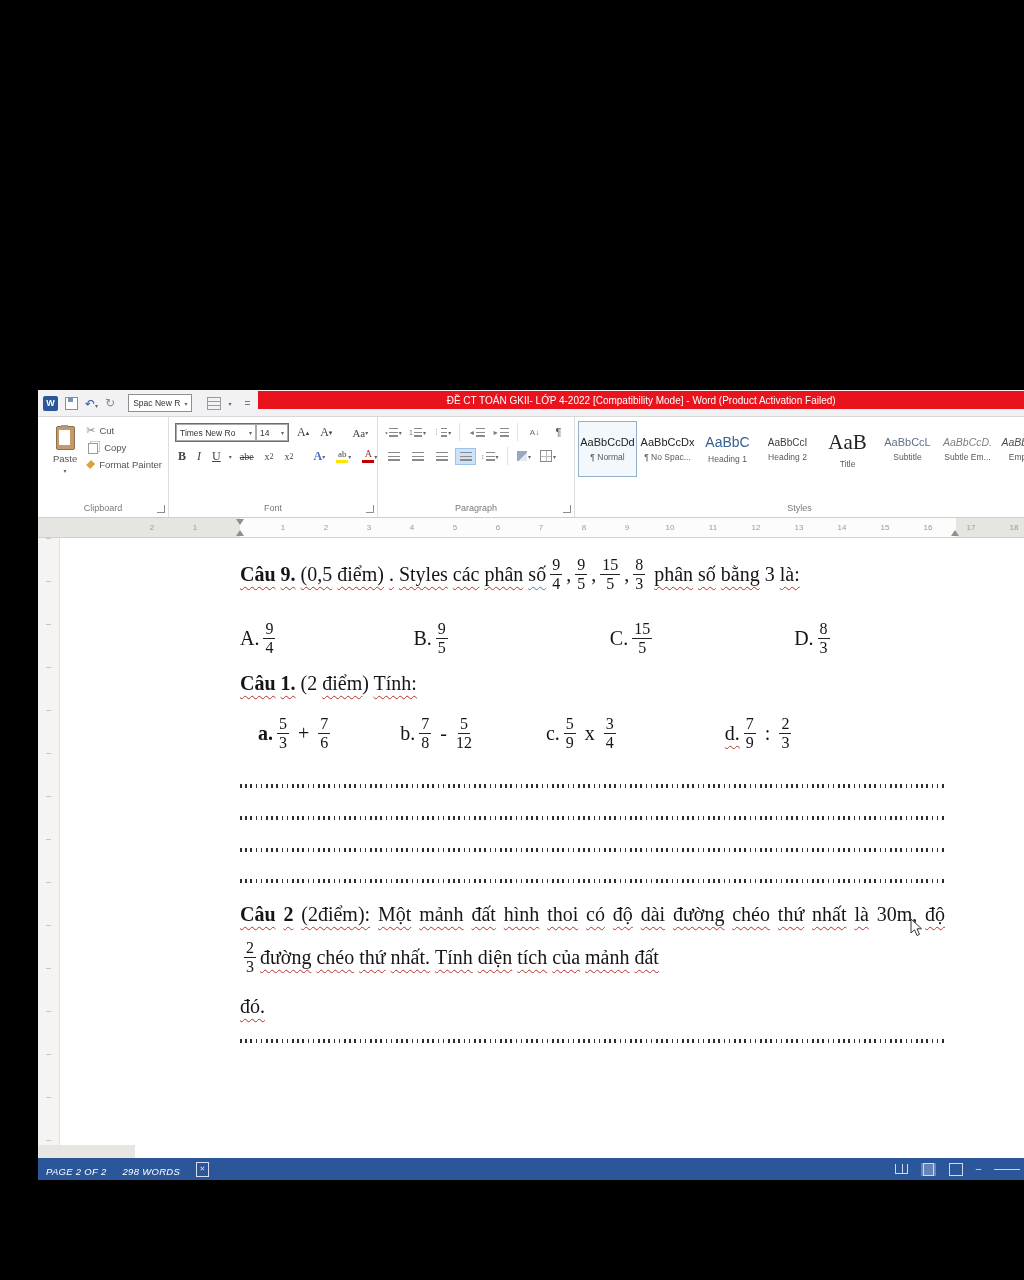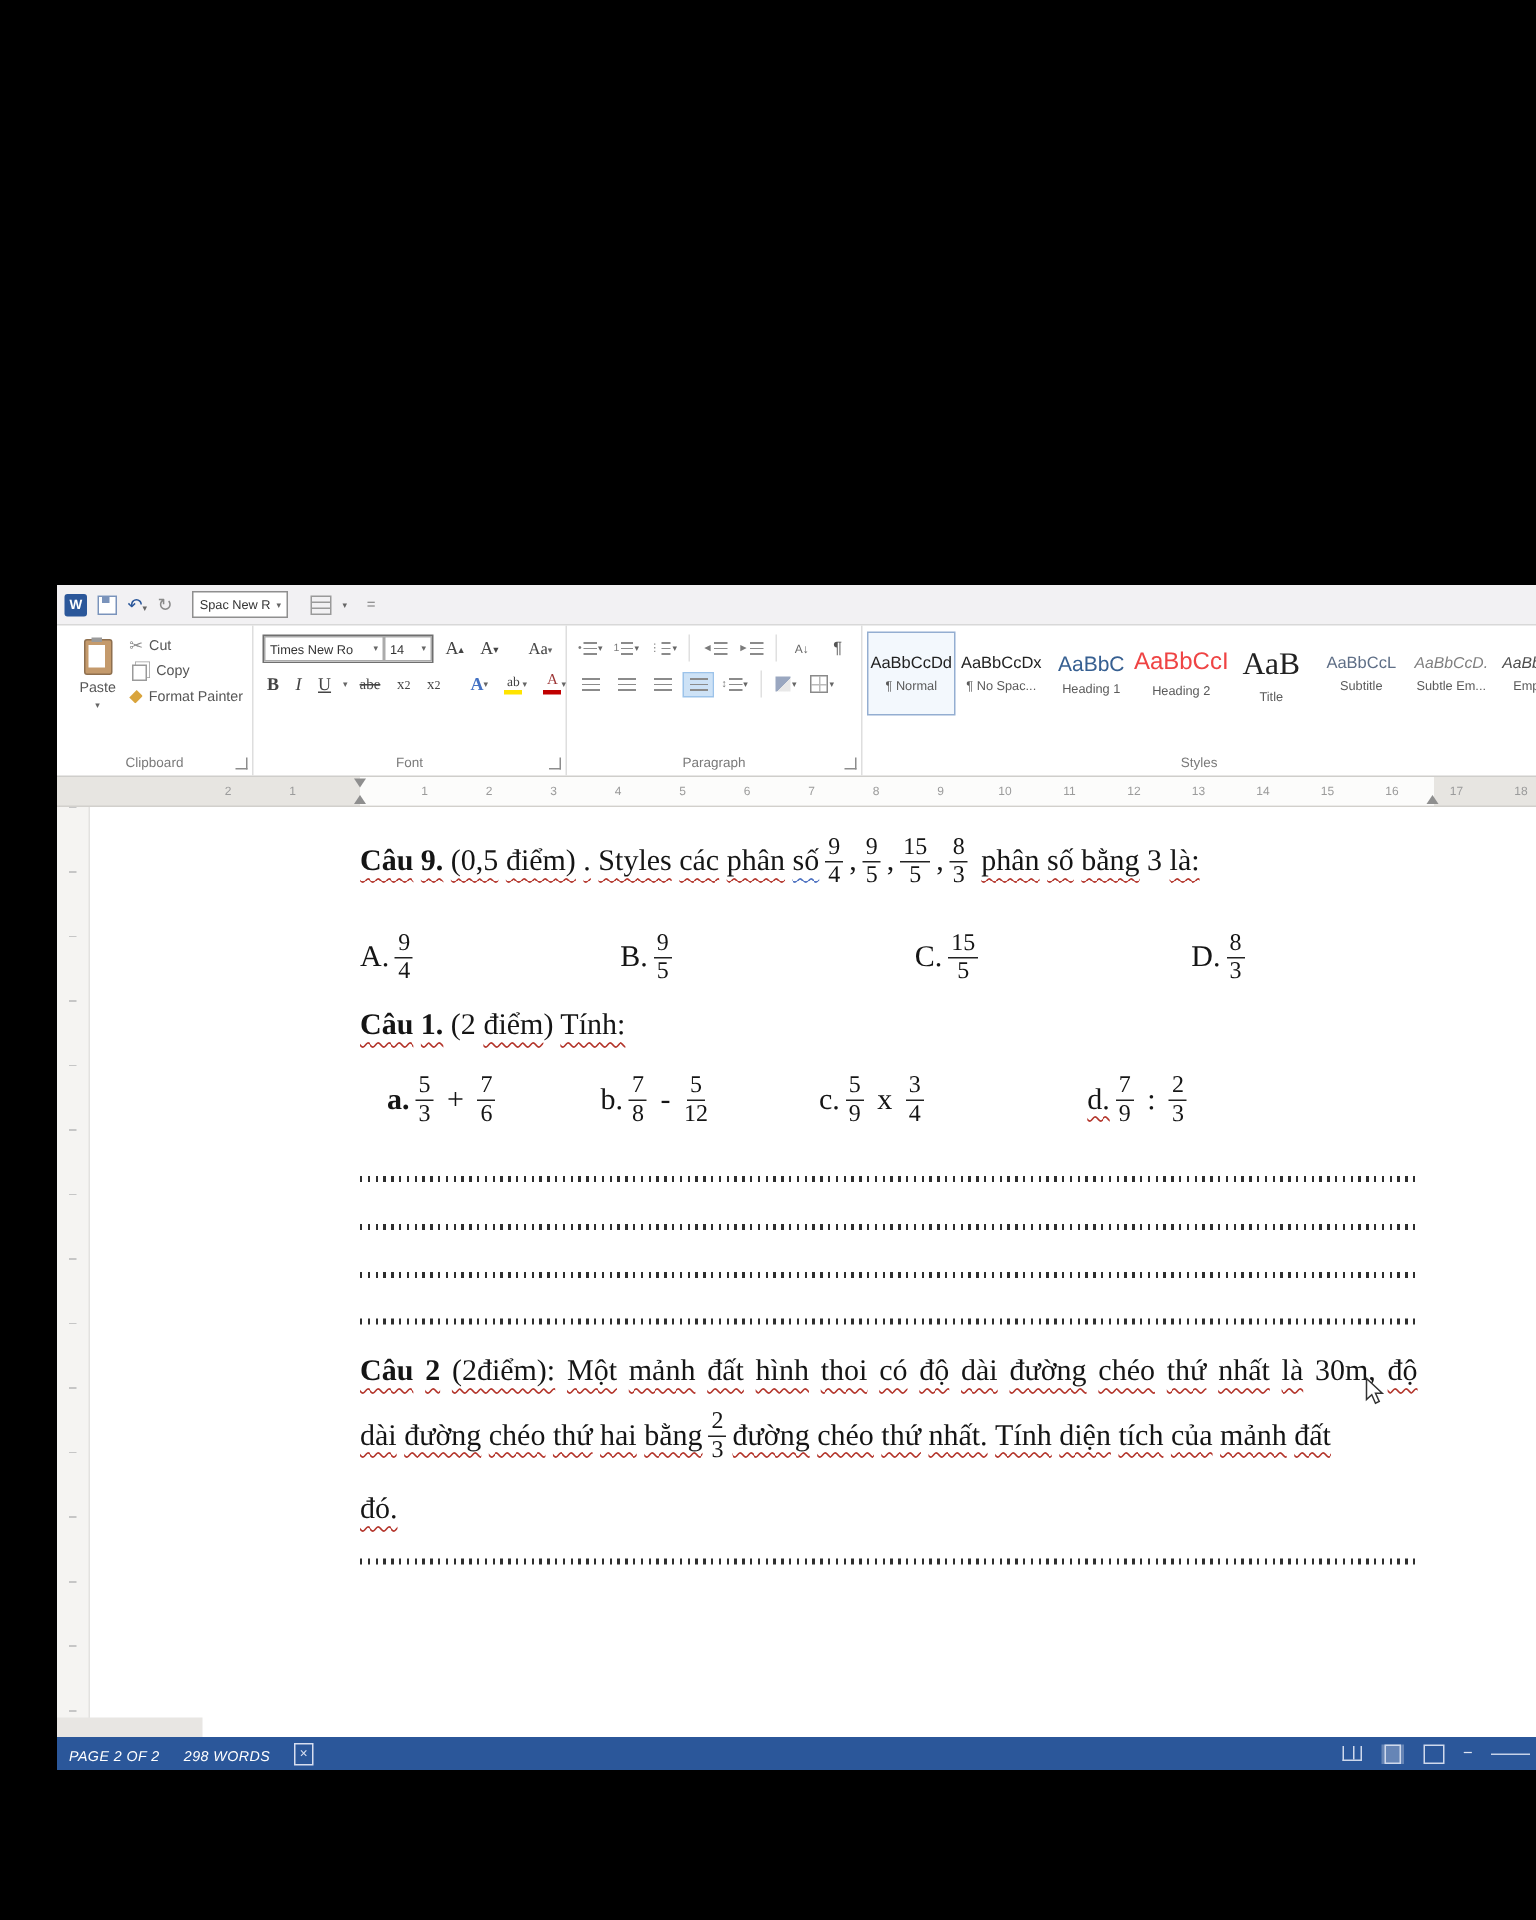--- a/index.html
+++ b/index.html
@@ -79,21 +79,21 @@
   
   .g-styles{flex:1;border-right:none;overflow:hidden;}
   .g-styles .gbody{padding:5px 4px 0;gap:3px;}
   .scard{width:57px;height:54px;display:flex;flex-direction:column;align-items:center;
          justify-content:center;gap:4px;flex:none;}
   .scard.selected{outline:1px solid #94aed1;background:#f3f8fd;}
   .sprev{white-space:nowrap;color:#222;}
   .sname{font-size:8.5px;color:#5a5a5a;white-space:nowrap;}
   .p-norm{font-size:11px;}
   .p-h1{font-size:14px;color:#365f91;}
-  .p-h2{font-size:16px;color:#ef4444;}
+  .p-h2{font-size:10px;color:#404040;}
   .p-title{font-size:21px;font-family:"Liberation Serif",serif;}
   .p-sub{font-size:11px;color:#5f6f87;}
   .p-sem{font-size:10.5px;font-style:italic;color:#808080;}
   .p-emp{font-size:10.5px;font-style:italic;color:#4d4d4d;}
 
   
   .hruler{position:relative;height:19px;background:#e7e5e1;border-bottom:1px solid #d2d0cc;flex:none;}
   .hr-white{position:absolute;left:202px;top:0;bottom:0;width:716px;background:#fcfcfb;}
   .rnum{position:absolute;top:5px;font-size:8px;color:#9b9b9b;transform:translateX(-50%);}
   .ind{position:absolute;width:0;height:0;border:4px solid transparent;}
@@ -166,20 +166,21 @@
       <span><span class="i-undo">↶</span><span class="mini-caret">▾</span></span>
       <span class="i-redo">↻</span>
       <span class="qat-font">
         <span>Spac New R</span>
         <span class="mini-caret">▾</span>
       </span>
       <span class="i-grid"></span>
       <span class="mini-caret">▾</span>
       <span class="i-eq">=</span>
     </div>
+    <div class="title-red">ĐỀ CT TOÁN GKII- LỚP 4-2022 [Compatibility Mode] - Word (Product Activation Failed)</div>
   </div>
 
 
   <div class="ribbon">
 
     <div class="rgroup g-clip">
       <div class="gbody">
         <div class="paste-big">
           <span class="i-clipboard"></span>
           <span class="cmd-label">Paste</span>
@@ -505,21 +506,20 @@
             <span class="num">2</span>
             <span class="den">3</span>
           </span>
         </div>
         <div class="dl d1 dots"></div>
         <div class="dl d2 dots"></div>
         <div class="dl d3 dots"></div>
         <div class="dl d4 dots"></div>
         <div class="dl blk just c2a"><span class="seg bold"><span class="uR">Câu</span> <span class="uR">2</span></span><span class="seg"> <span class="uR">(2điểm):</span> </span><span class="seg"><span class="uR">Một</span> <span class="uR">mảnh</span> <span class="uR">đất</span> <span class="uR">hình</span> <span class="uR">thoi</span> <span class="uR">có</span> <span class="uR">độ</span> <span class="uR">dài</span> <span class="uR">đường</span> <span class="uR">chéo</span> <span class="uR">thứ</span> <span class="uR">nhất</span> <span class="uR">là</span></span><span class="seg"> 30m, </span><span class="seg"><span class="uR">độ</span></span></div>
         <div class="dl c2b">
-          <span class="seg"><span class="uR">dài</span> <span class="uR">đường</span> <span class="uR">chéo</span> <span class="uR">thứ</span> <span class="uR">hai</span> <span class="uR">bằng</span></span>
           <span class="frac">
             <span class="num">2</span>
             <span class="den">3</span>
           </span>
           <span class="seg"><span class="uR">đường</span> <span class="uR">chéo</span> <span class="uR">thứ</span> <span class="uR">nhất.</span></span>
           <span class="seg"> </span>
           <span class="seg"><span class="uR">Tính</span> <span class="uR">diện</span> <span class="uR">tích</span> <span class="uR">của</span> <span class="uR">mảnh</span> <span class="uR">đất</span></span>
         </div>
         <div class="dl blk c2c"><span class="seg"><span class="uR">đó.</span></span></div>
         <div class="dl d5 dots"></div>

